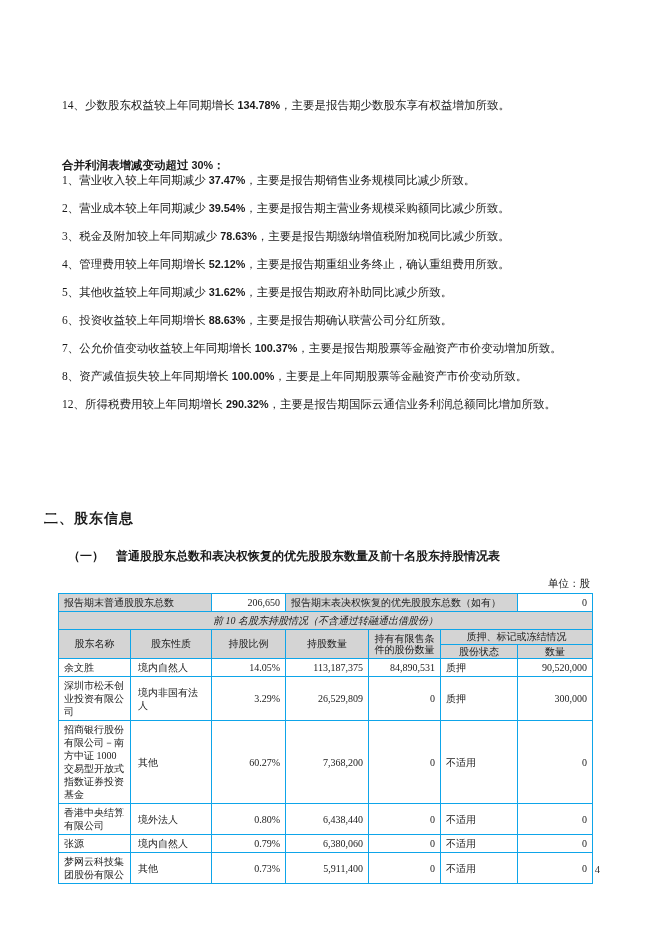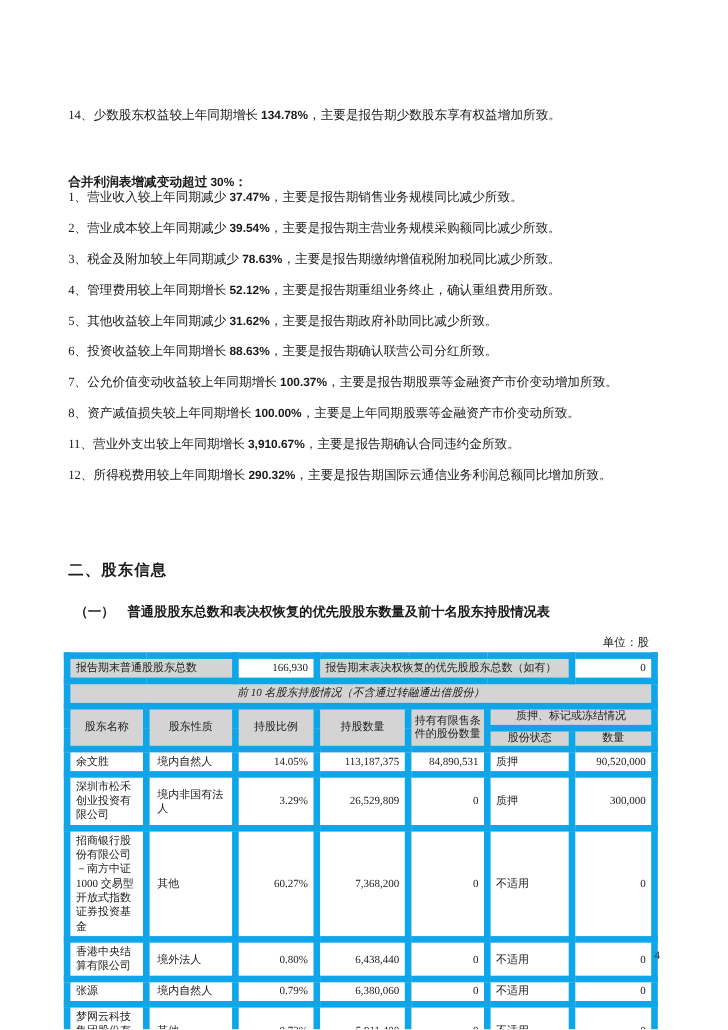--- a/index.html
+++ b/index.html
@@ -42,21 +42,21 @@
     line-height: 13px;
   }
   .num {
     font-family: "Liberation Sans", "DejaVu Sans", sans-serif;
     font-weight: 600;
     font-size: 10.8px;
   }
   .profit-heading .num { font-weight: 700; }
   .section-title {
     position: absolute;
-    top: 510px; left: 62px;
+    top: 510px; left: 44px;
     font-size: 14px; font-weight: bold;
     letter-spacing: 1px;
   }
   .section-subtitle {
     position: absolute;
     top: 548px; left: 68px; width: 530px;
     font-size: 12px; font-weight: bold;
   }
   .unit-label {
     position: absolute;
@@ -66,21 +66,21 @@
   }
   table.top10-table {
     position: absolute;
     top: 593px; left: 58px;
     width: 534px;
     border-collapse: collapse;
     table-layout: fixed;
     font-size: 10px;
   }
   .top10-table td, .top10-table th {
-    border: 6px solid #0ea5e9;
+    border: 1px solid #0ea5e9;
     padding: 2px 5px;
     line-height: 13px;
     vertical-align: middle;
     word-break: break-all;
     font-weight: normal;
   }
   .top10-table th {
     background: #d4d4d4;
     text-align: center;
     padding: 1px 3px;
@@ -111,21 +111,20 @@
 
   <div class="profit-items" id="profit-items">
       <p class="change-item"><span>1、营业收入较上年同期减少 </span><span class="num">37.47%</span><span>，主要是报告期销售业务规模同比减少所致。</span></p>
       <p class="change-item"><span>2、营业成本较上年同期减少 </span><span class="num">39.54%</span><span>，主要是报告期主营业务规模采购额同比减少所致。</span></p>
       <p class="change-item"><span>3、税金及附加较上年同期减少 </span><span class="num">78.63%</span><span>，主要是报告期缴纳增值税附加税同比减少所致。</span></p>
       <p class="change-item"><span>4、管理费用较上年同期增长 </span><span class="num">52.12%</span><span>，主要是报告期重组业务终止，确认重组费用所致。</span></p>
       <p class="change-item"><span>5、其他收益较上年同期减少 </span><span class="num">31.62%</span><span>，主要是报告期政府补助同比减少所致。</span></p>
       <p class="change-item"><span>6、投资收益较上年同期增长 </span><span class="num">88.63%</span><span>，主要是报告期确认联营公司分红所致。</span></p>
       <p class="change-item"><span>7、公允价值变动收益较上年同期增长 </span><span class="num">100.37%</span><span>，主要是报告期股票等金融资产市价变动增加所致。</span></p>
       <p class="change-item"><span>8、资产减值损失较上年同期增长 </span><span class="num">100.00%</span><span>，主要是上年同期股票等金融资产市价变动所致。</span></p>
-      <p class="change-item"><span>11、营业外支出较上年同期增长 </span><span class="num">3,910.67%</span><span>，主要是报告期确认合同违约金所致。</span></p>
       <p class="change-item"><span>12、所得税费用较上年同期增长 </span><span class="num">290.32%</span><span>，主要是报告期国际云通信业务利润总额同比增加所致。</span></p>
     </div>
 
   <div class="section-title">二、股东信息</div>
 
   <div class="section-subtitle">（一）　普通股股东总数和表决权恢复的优先股股东数量及前十名股东持股情况表</div>
 
   <div class="unit-label">单位：股</div>
 
   <table class="top10-table">
@@ -134,21 +133,21 @@
         <col style="width:81px">
         <col style="width:74px">
       <col style="width:83px">
         <col style="width:72px">
         <col style="width:77px">
       <col style="width:75px">
     </colgroup>
     <tbody id="top10-tbody">
       <tr>
         <td colspan="2" class="gray">报告期末普通股股东总数</td>
-        <td class="num-cell">166,930</td>
+        <td class="num-cell">206,650</td>
         <td colspan="3" class="gray">报告期末表决权恢复的优先股股东总数（如有）</td>
         <td class="num-cell">0</td>
       </tr>
       <tr>
         <td colspan="7" class="gray center">前 10 名股东持股情况（不含通过转融通出借股份）</td>
       </tr>
       <tr>
         <th rowspan="2">股东名称</th>
         <th rowspan="2">股东性质</th>
         <th rowspan="2">持股比例</th>

